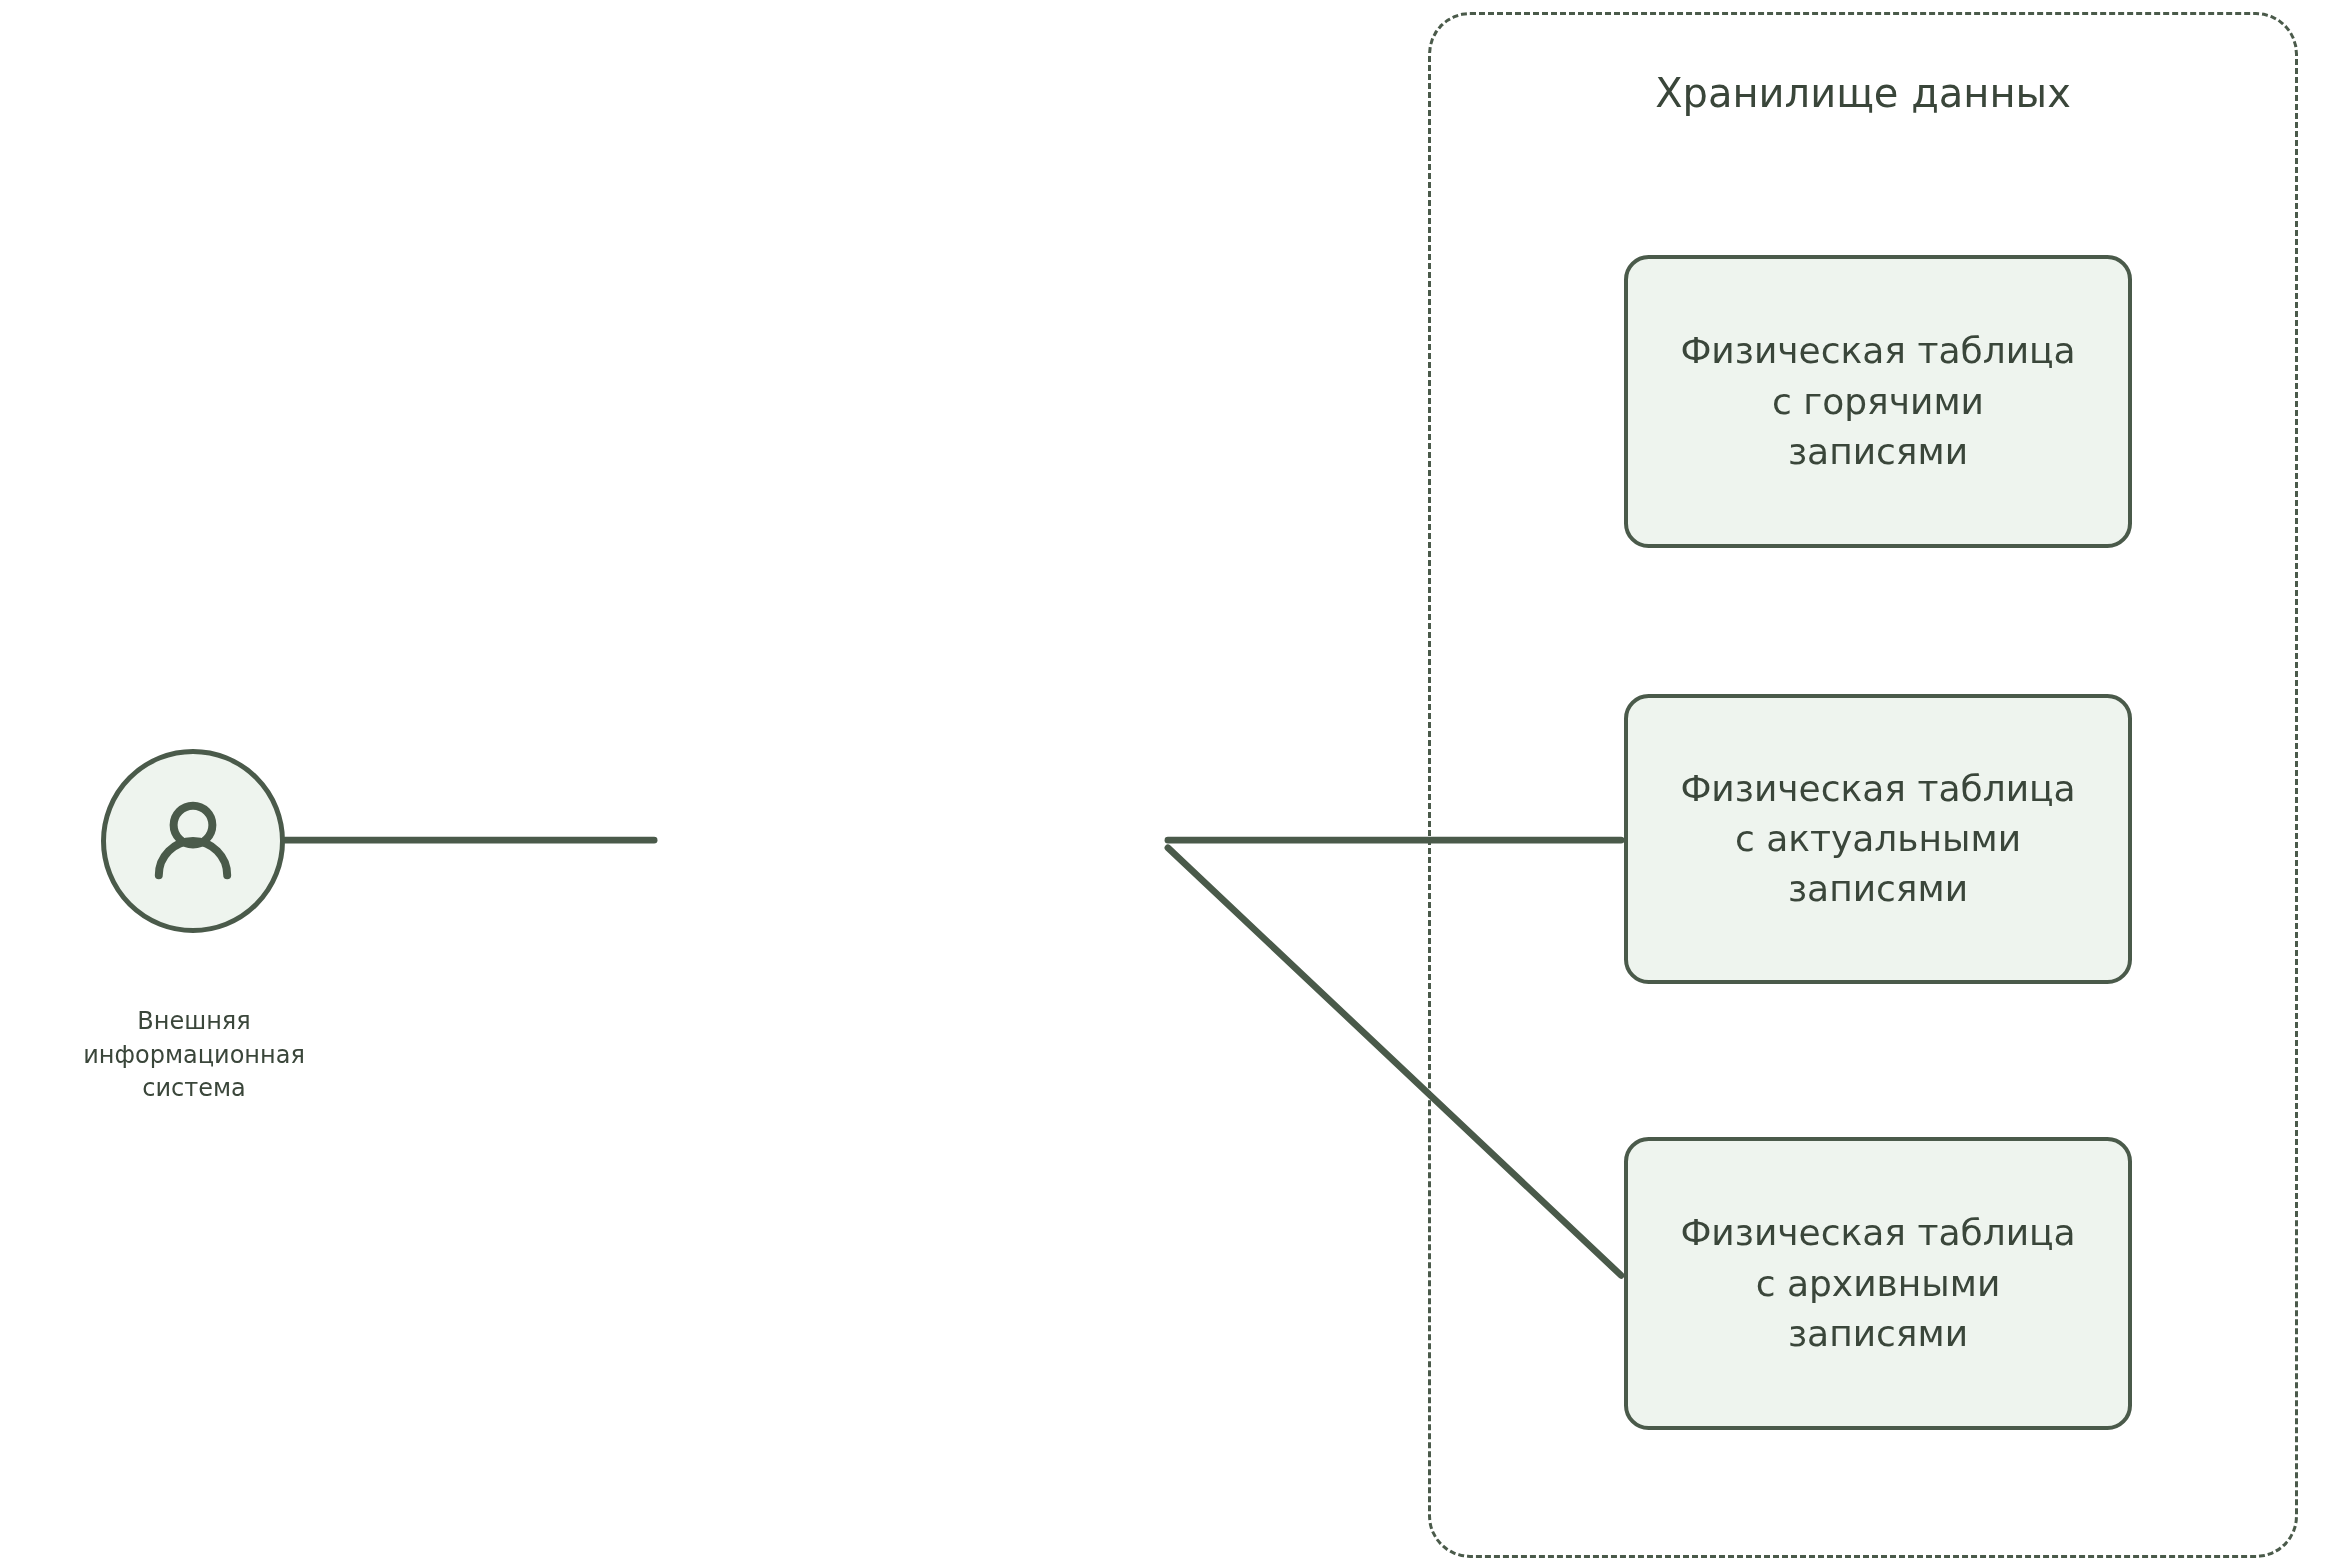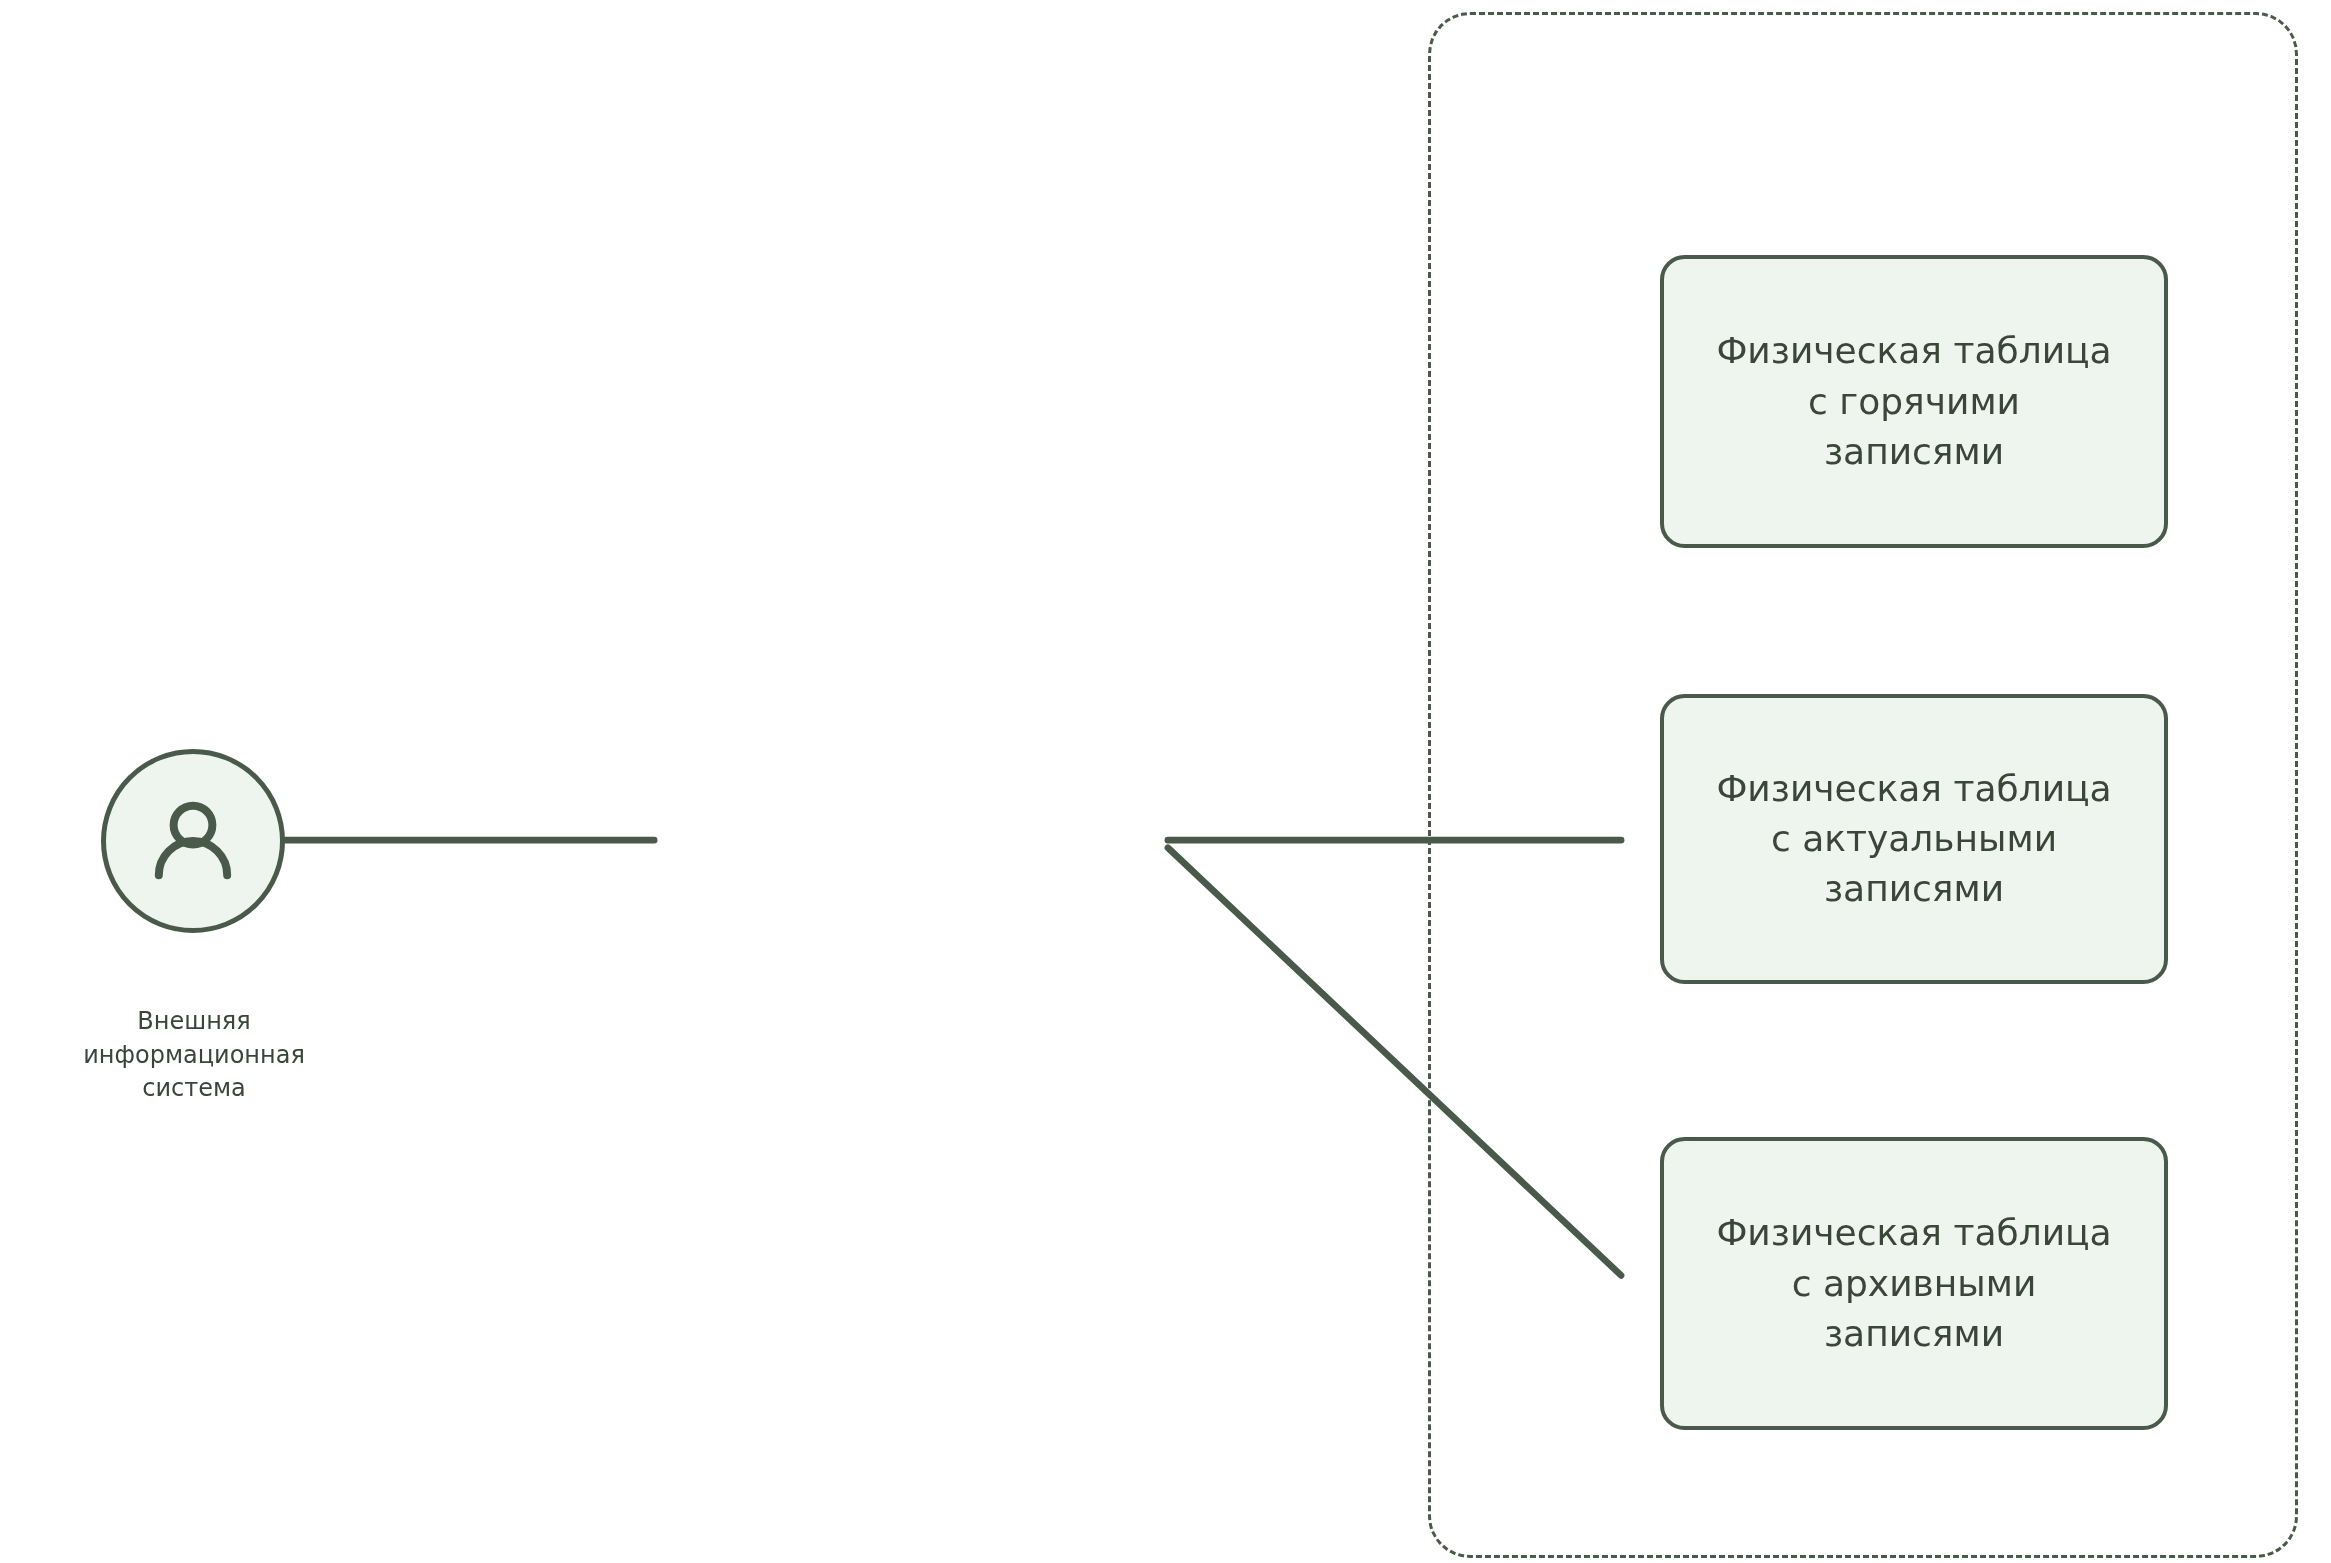--- a/index.html
+++ b/index.html
@@ -34,21 +34,20 @@
     border-radius: 24.6px;
     display: flex;
     align-items: center;
     justify-content: center;
     text-align: center;
     white-space: pre-line;
     font-size: 36px;
     line-height: 1.4;
     z-index: 2;
     padding: 9.5px 19px;
-    margin-left: 36px;
   }
 
   .actor-circle {
     position: absolute;
     left: 101px; top: 749px;
     width: 184px; height: 184px;
     border: 5.7px solid var(--stroke);
     border-radius: 50%;
     background: var(--fill);
     display: flex;
@@ -110,20 +109,21 @@
       <circle cx="50" cy="36" r="17"></circle>
       <path d="M 20 80 a 30 30 0 0 1 60 0"></path>
     </svg>
   </div>
   <div class="actor-label">Внешняя
 информационная
 система</div>
 
 
   <div class="warehouse">
+    <div class="warehouse-title">Хранилище данных</div>
 
     <div class="node-box table-box table-hot">Физическая таблица
 с горячими
 записями</div>
 
     <div class="node-box table-box table-actual">Физическая таблица
 с актуальными
 записями</div>
 
     <div class="node-box table-box table-archive">Физическая таблица

